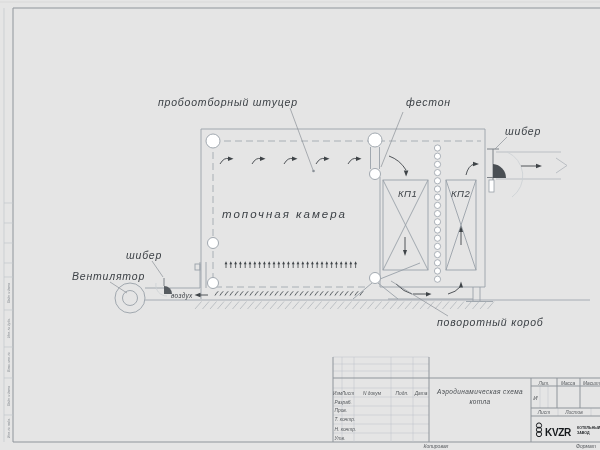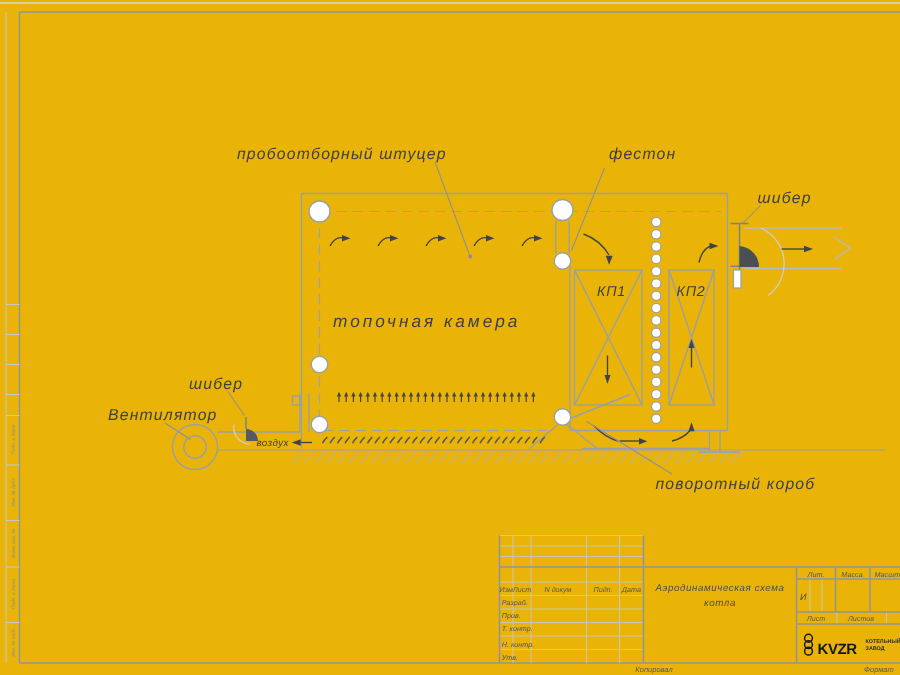--- a/index.html
+++ b/index.html
@@ -1,16 +1,16 @@
 <!DOCTYPE html>
 <html><head>
 <meta charset="utf-8">
 <style>
   html,body{margin:0;padding:0;background:#fff;}
-  .sheet{position:relative;width:600px;height:450px;background:#eab308;overflow:hidden;
+  .sheet{position:relative;width:600px;height:450px;background:#e5e5e5;overflow:hidden;
          font-family:"Liberation Sans",sans-serif;}
   svg{display:block;}
   text{user-select:none;}
   .lbl{font:italic 10.5px "Liberation Sans",sans-serif;fill:#3c4146;letter-spacing:.8px;}
   .lbl-big{font:italic 11.5px "Liberation Sans",sans-serif;fill:#3c4146;letter-spacing:2px;}
   .lbl-kp{font:italic 9.5px "Liberation Sans",sans-serif;fill:#3c4146;letter-spacing:.5px;}
   .lbl-tiny{font:italic 6.5px "Liberation Sans",sans-serif;fill:#3c4146;letter-spacing:.3px;}
   .tb{font:italic 4.8px "Liberation Sans",sans-serif;fill:#54585c;}
   .tb-title{font:italic 6.5px "Liberation Sans",sans-serif;fill:#4a4e52;letter-spacing:.4px;}
   .tb-lit{font:italic 6px "Liberation Sans",sans-serif;fill:#4a4e52;}

